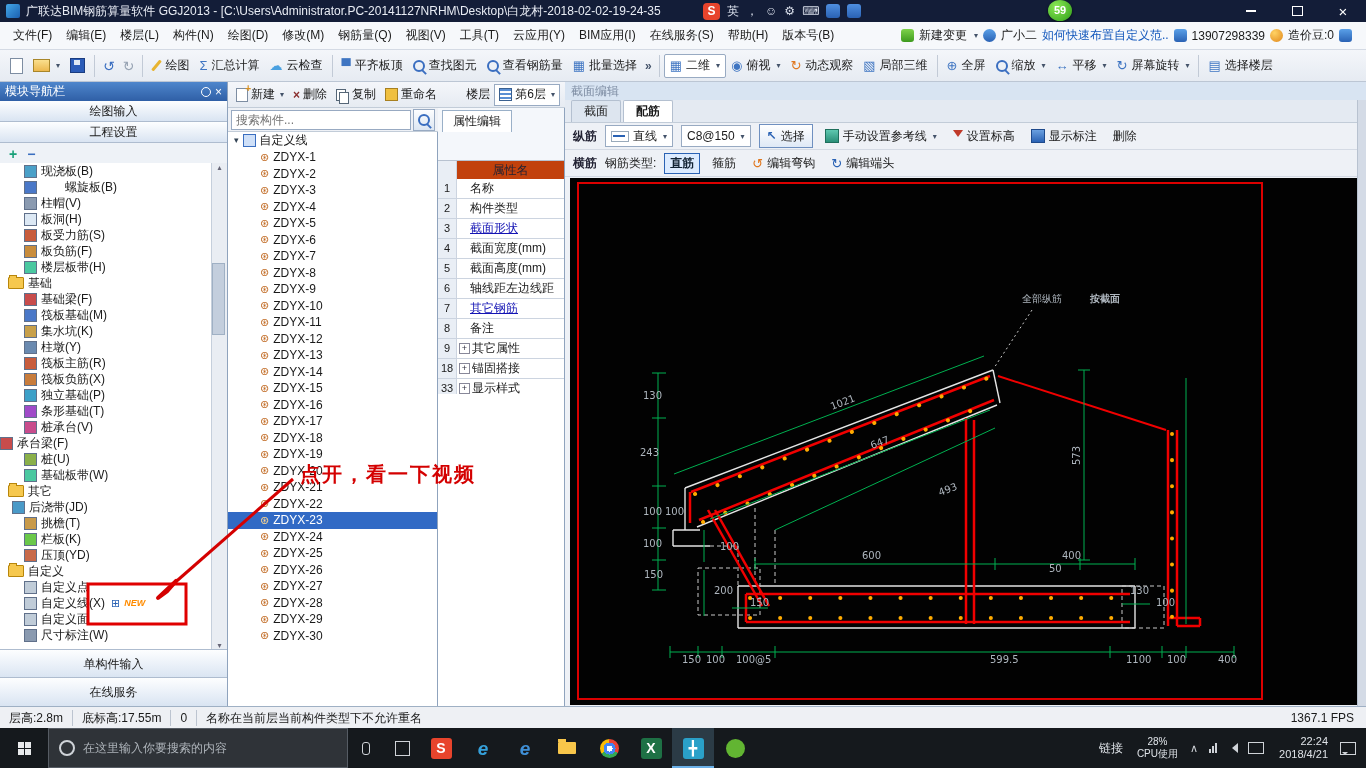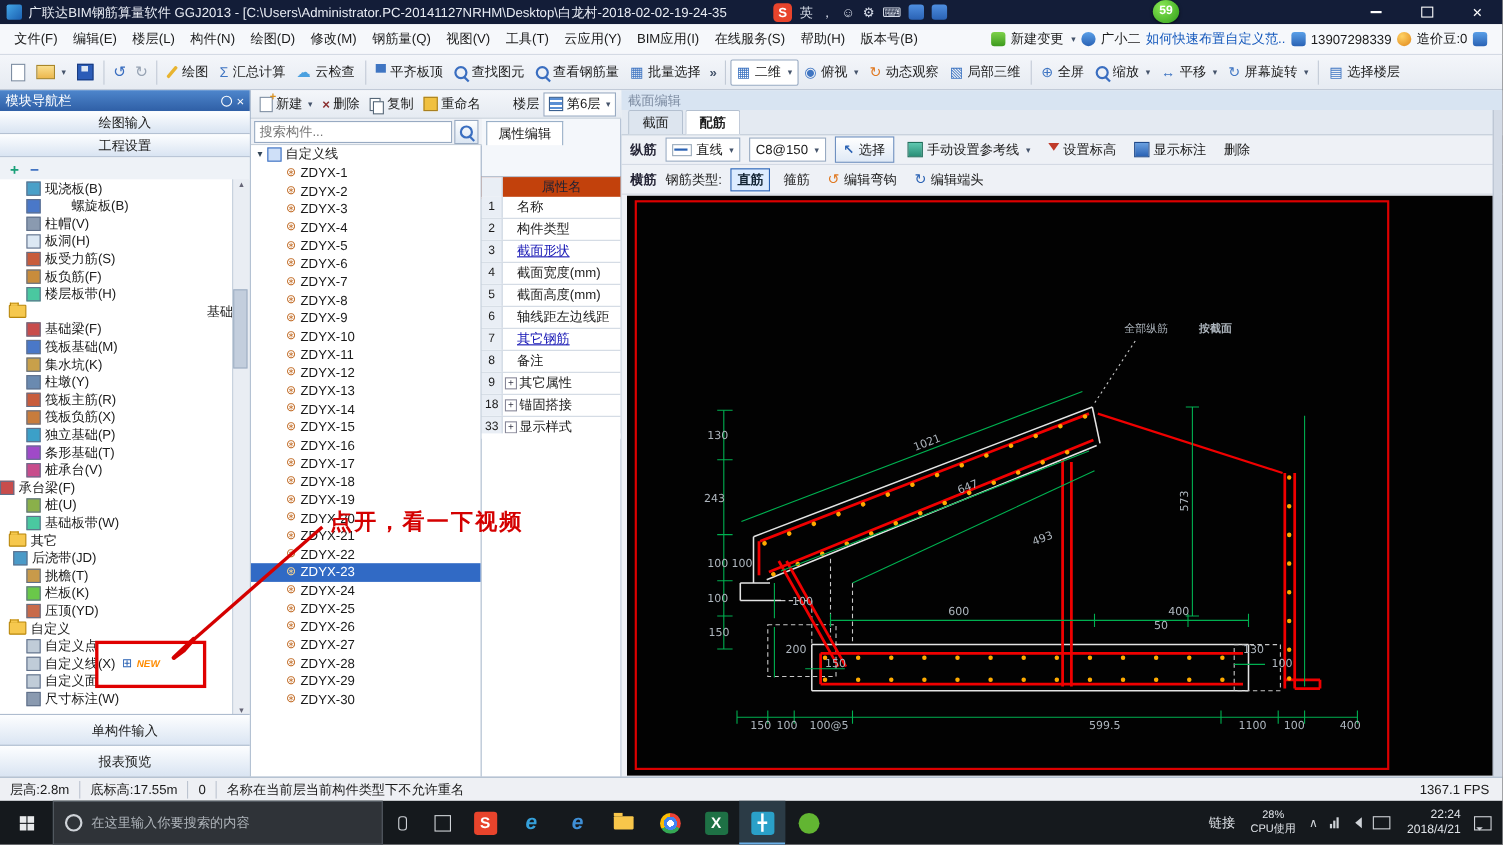--- a/index.html
+++ b/index.html
@@ -392,21 +392,21 @@
           <span>板受力筋(S)</span>
         </div>
         <div class="tree-row" style="padding-left: 24px;">
           <span class="ti" style="background: rgb(200, 140, 60);"></span>
           <span>板负筋(F)</span>
         </div>
         <div class="tree-row" style="padding-left: 24px;">
           <span class="ti" style="background: rgb(74, 200, 160);"></span>
           <span>楼层板带(H)</span>
         </div>
-        <div class="tree-row" style="padding-left: 8px; justify-content: space-between;">
+        <div class="tree-row" style="padding-left: 8px;">
           <span class="tfold"></span>
           <span>基础</span>
         </div>
         <div class="tree-row" style="padding-left: 24px;">
           <span class="ti" style="background: rgb(200, 76, 76);"></span>
           <span>基础梁(F)</span>
         </div>
         <div class="tree-row" style="padding-left: 24px;">
           <span class="ti" style="background: rgb(74, 120, 200);"></span>
           <span>筏板基础(M)</span>
@@ -493,21 +493,21 @@
           <span class="ti" style="background: rgb(138, 154, 176);"></span>
           <span>尺寸标注(W)</span>
         </div>
       </div>
     <div class="nav-scroll">
       <span>▴</span>
       <span>▾</span>
       <span class="nav-thumb"></span>
     </div>
     <div class="nav-bottom1">单构件输入</div>
-    <div class="nav-bottom2">报表预览</div>
+    <div class="nav-bottom2">在线服务</div>
   </div>
 
   <div id="midbar">
     <span class="mb-btn">
       <span class="i-newdoc"></span>
       <span>新建</span>
         <span class="caret">▾</span>
     </span>
     <span class="mb-btn">
       <span class="x-del">×</span>

